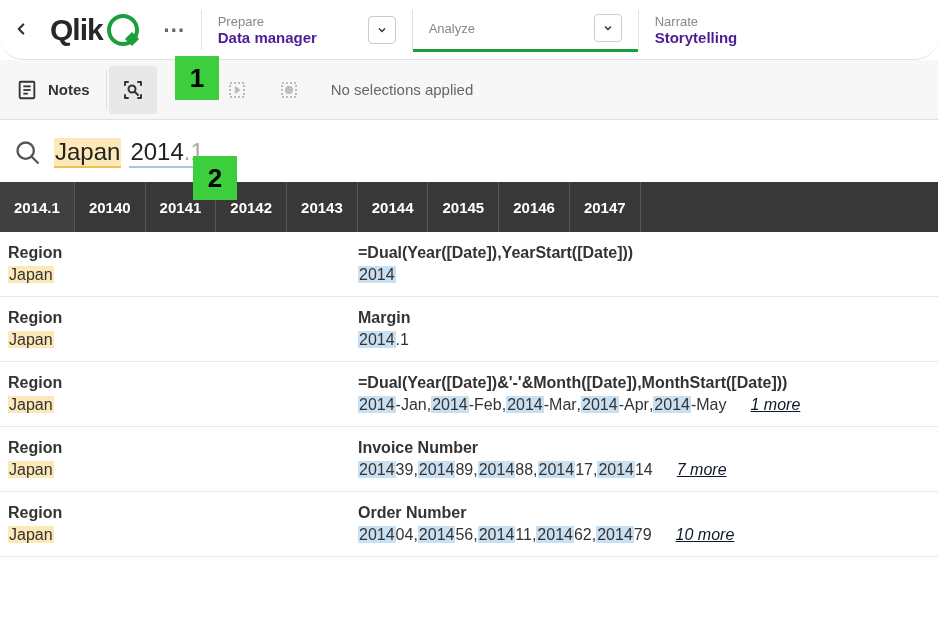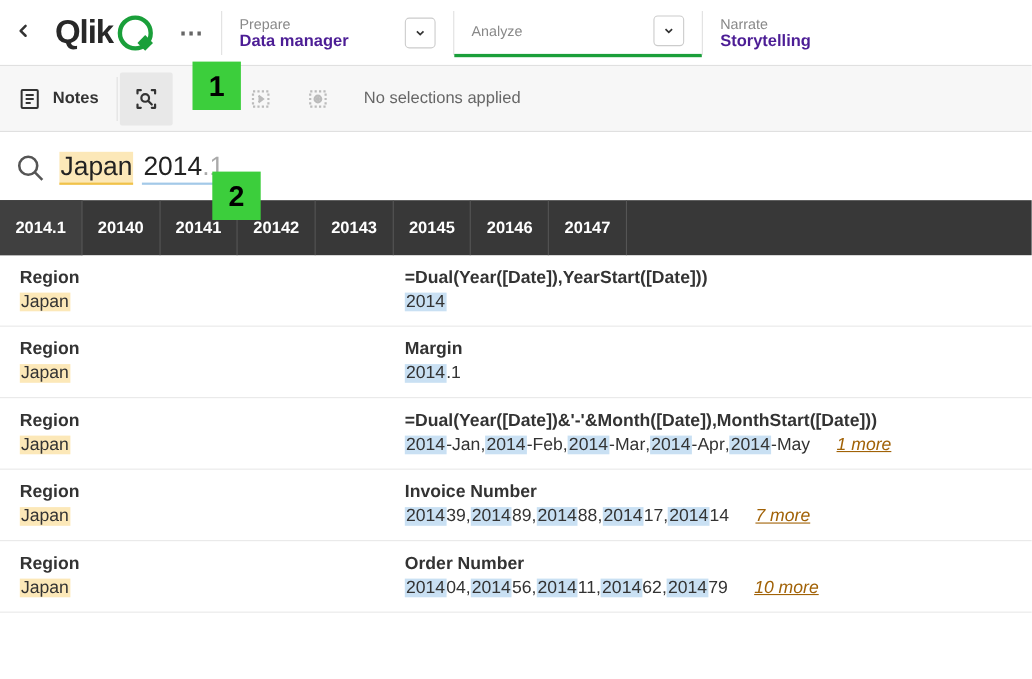--- a/index.html
+++ b/index.html
@@ -1,19 +1,19 @@
 <!DOCTYPE html>
 <html><head>
   <meta charset="utf-8">
   <style>
     * { margin: 0; padding: 0; box-sizing: border-box; font-family: -apple-system, BlinkMacSystemFont, "Segoe UI", Arial, sans-serif; }
     body { width: 938px; height: 617px; background: #fff; color: #333; }
 
     
-    .top-nav { display: flex; align-items: center; height: 60px; border-bottom: 1px solid #e0e0e0; }
+    .top-nav { display: flex; align-items: center; height: 60px; border-bottom: 1px solid #e0e0e0; border-radius: 23px; }
     .back-arrow { padding: 0 12px; font-size: 24px; color: #333; cursor: pointer; font-weight: bold; }
     .logo { display: flex; align-items: center; padding: 0 8px; }
     .logo-text { font-size: 30px; font-weight: 900; letter-spacing: -1px; color: #282828; }
     .logo-q { display: inline-flex; align-items: center; justify-content: center; width: 32px; height: 32px; border: 4px solid #1a9f3a; border-radius: 50%; margin-left: 4px; position: relative; }
     .logo-q::after { content: ''; position: absolute; bottom: -2px; right: -2px; width: 10px; height: 10px; background: #1a9f3a; transform: rotate(45deg); }
     .more-dots { padding: 0 16px; font-size: 22px; color: #666; cursor: pointer; font-weight: bold; }
     .nav-sep { width: 1px; height: 40px; background: #e0e0e0; }
     .nav-item { display: flex; align-items: center; padding: 0 16px; height: 44px; }
     .nav-item-text { flex: 1; }
     .nav-label { font-size: 13px; color: #888; }
@@ -41,31 +41,31 @@
     .hl-suffix { color: #aaa; }
     .annotation-2 { position: absolute; left: 193px; top: 36px; background: #3cce3c; color: #000; font-size: 26px; font-weight: 700; width: 44px; height: 44px; display: flex; align-items: center; justify-content: center; z-index: 10; }
 
     
     .tabs { display: flex; background: #383838; height: 50px; }
     .tab { padding: 0 14px; display: flex; align-items: center; color: #fff; font-size: 15px; font-weight: 700; border-right: 1px solid #555; cursor: pointer; }
     .tab.active { background: #404040; }
 
     
     .results { }
-    .result-row { display: flex; padding: 12px 18px; border-bottom: 1px solid #e8e8e8; }
+    .result-row { display: flex; padding: 12px 8px; border-bottom: 1px solid #e8e8e8; }
     .result-left { width: 350px; }
     .result-right { flex: 1; }
     .field-label { font-size: 16px; font-weight: 700; color: #333; margin-bottom: 4px; }
     .field-value { font-size: 16px; color: #333; }
     .hlj { background: #fce8b8; padding: 0 1px; }
     .hly { background: #c9e0f3; padding: 0 1px; }
     .values-line { font-size: 16px; color: #333; display: flex; flex-wrap: wrap; align-items: baseline; gap: 0; }
     .val-item { white-space: nowrap; }
     .sep { color: #333; }
-    .more-link { font-style: italic; text-decoration: underline; color: #a16207; margin-left: 24px; cursor: pointer; }
+    .more-link { font-style: italic; text-decoration: underline; color: #0f172a; margin-left: 24px; cursor: pointer; }
   </style>
 </head>
 <body>
 
 <div class="top-nav">
   <div class="back-arrow">
     <svg width="18" height="18" viewBox="0 0 24 24" fill="none" stroke="#333" stroke-width="3" stroke-linecap="round" stroke-linejoin="round">
         <polyline points="15 18 9 12 15 6"></polyline>
       </svg>
   </div>
@@ -160,20 +160,21 @@
   </div>
   <div class="annotation-2">2</div>
 </div>
 
 <div class="tabs">
     <div class="tab active">2014.1</div>
     <div class="tab">20140</div>
     <div class="tab">20141</div>
     <div class="tab">20142</div>
     <div class="tab">20143</div>
+    <div class="tab">20144</div>
     <div class="tab">20145</div>
     <div class="tab">20146</div>
     <div class="tab">20147</div>
   </div>
 
 <div class="results">
     <div class="result-row">
       <div class="result-left">
         <div class="field-label">Region</div>
         <div class="field-value"><span class="hlj">Japan</span></div>

